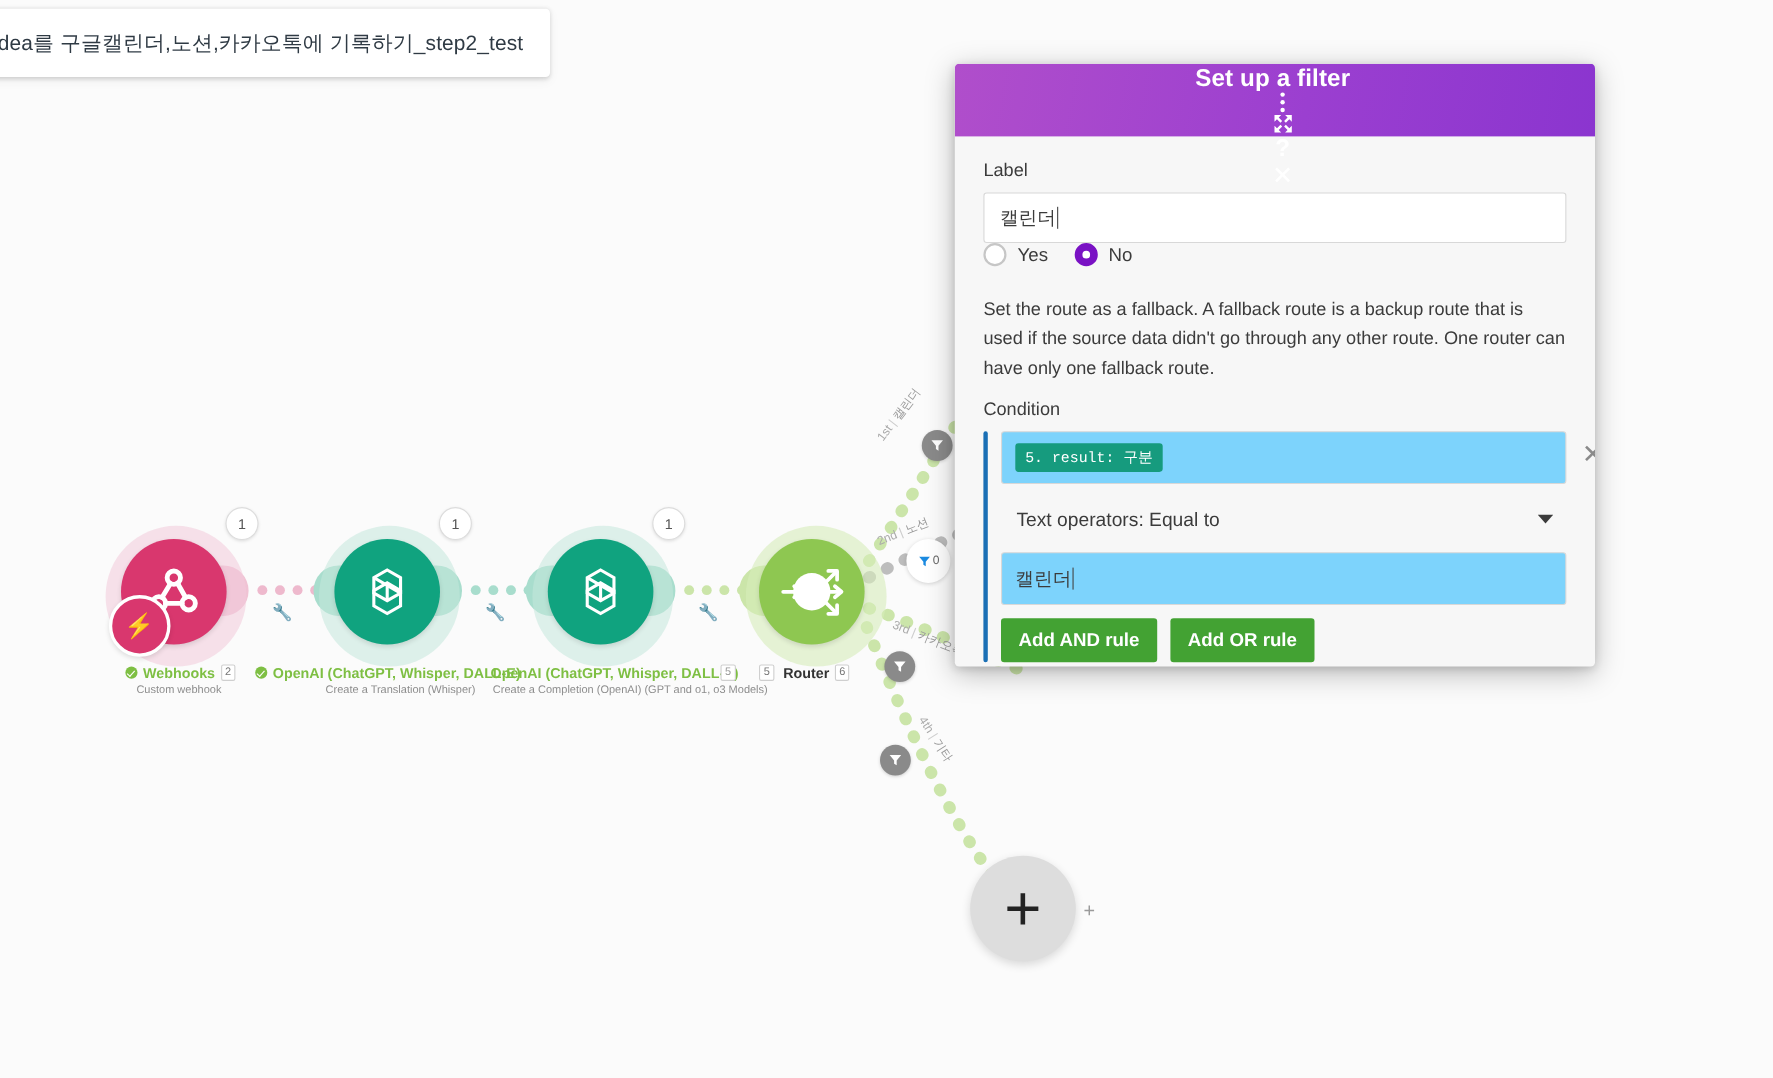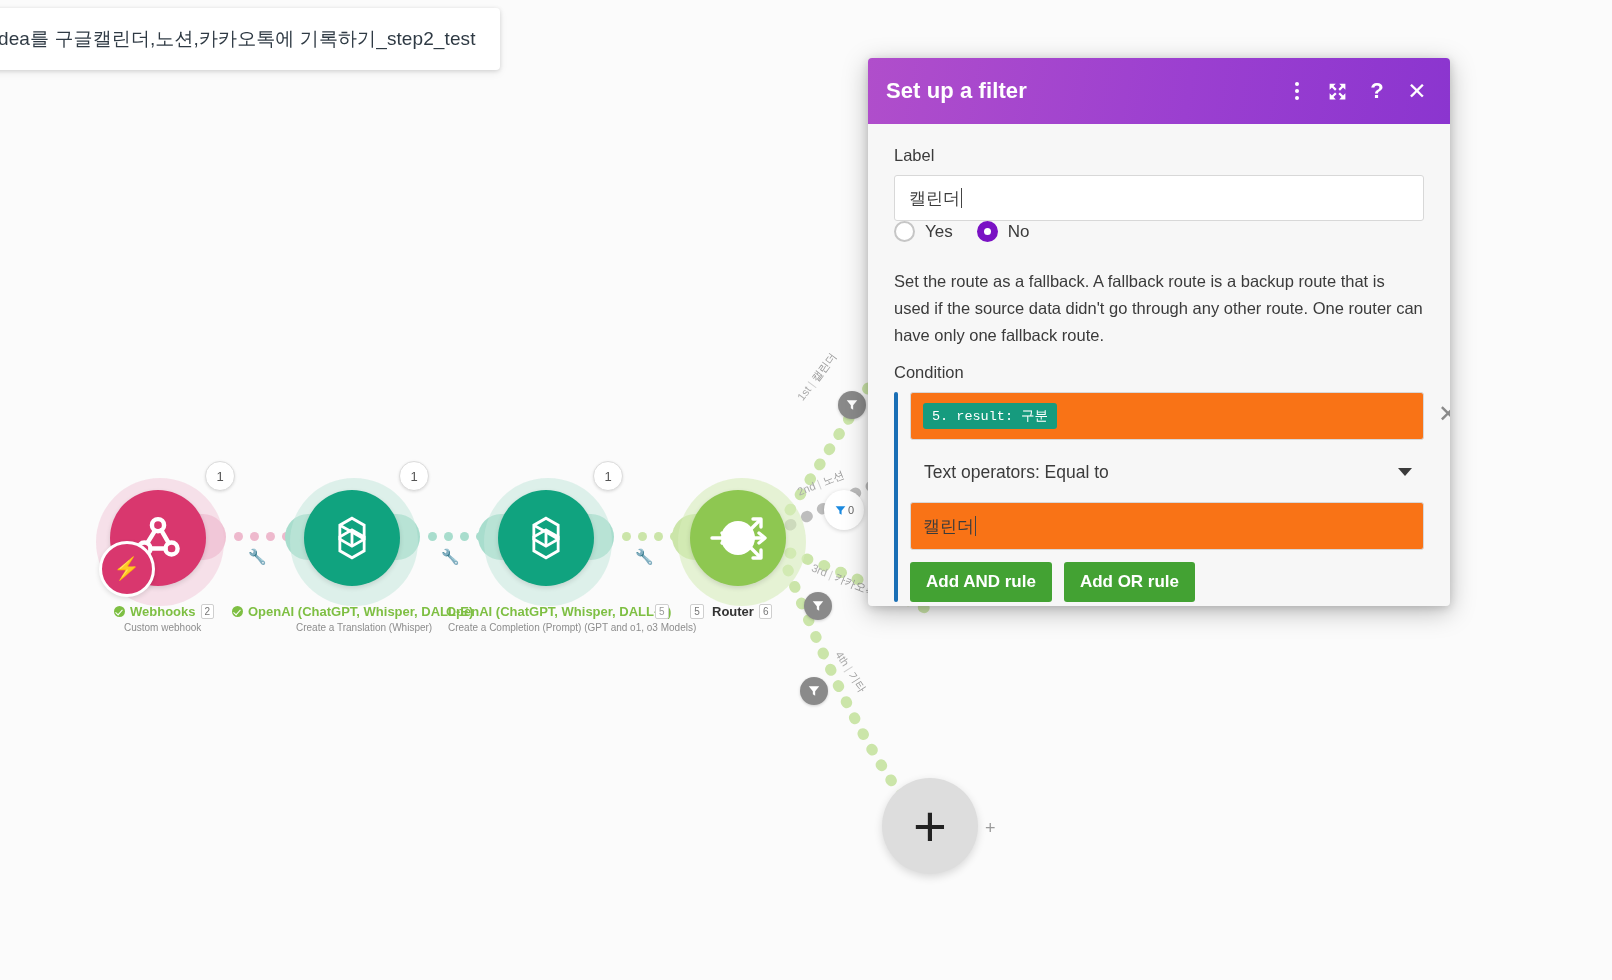--- a/index.html
+++ b/index.html
@@ -168,20 +168,21 @@
     border-radius: 4px;
     box-shadow: 0 6px 26px rgba(0,0,0,.26), 0 2px 8px rgba(0,0,0,.14);
     overflow: hidden;
   }
   #dlg-header {
     height: 66px;
     background: linear-gradient(100deg, #b04ecb 0%, #9b3fd0 55%, #8b35cf 100%);
     display: flex; align-items: center;
     padding: 0 22px 0 18px;
     box-sizing: border-box;
+    flex-direction: column;
   }
   #dlg-title {
     color: #fff; font-size: 22px; font-weight: bold;
     flex: 1; letter-spacing: .1px;
   }
   .hdr-icon {
     color: #fff; margin-left: 18px;
     display:flex; align-items:center; justify-content:center;
     width: 22px; height: 24px;
   }
@@ -232,21 +233,21 @@
   #cond-label { font-size: 16.5px; color:#3b3b3b; margin-bottom: 10px; }
 
   #cond-group {
     display:flex; gap: 12px;
     position: relative;
   }
   #cond-bar { width: 4px; background: #1a6fb5; border-radius: 2px; flex:none; }
   #cond-inner { flex: 1; }
 
   .cond-field {
-    background:#f97316; border:1px solid #d8d8d8; border-radius:3px;
+    background:#7dd3fc; border:1px solid #d8d8d8; border-radius:3px;
     height: 46px; display:flex; align-items:center; padding: 0 12px;
     margin-bottom: 12px;
   }
   .token {
     background: #169b7e; color:#fff;
     font-family: "Liberation Mono", monospace;
     font-size: 13.5px;
     padding: 4px 9px; border-radius: 3px;
     white-space: nowrap;
   }
@@ -398,21 +399,21 @@
       <path d="M17.4 12.5 L12 9.4"></path>
     </svg>
   </div>
   <div class="badge-count" style="left:593px; top:461px;">
       <span>1</span>
     </div>
   <div class="mod-label" style="left:446px; top:604px;">
     <span>OpenAI (ChatGPT, Whisper, DALL-E)</span>
     <span class="mod-num" style="margin-left:14px;">5</span>
   </div>
-  <div class="mod-sub" style="left:448px; top:622px;">Create a Completion (Prompt) (GPT and o1, o3 Models)</div>
+  <div class="mod-sub" style="left:448px; top:622px;">Create a Completion (OpenAI) (GPT and o1, o3 Models)</div>
 
   <div class="halo" style="left:678px; top:478px; width:128px; height:128px; background:#d7ecbb; opacity:.6;"></div>
   <div class="module mod-router" style="left:690px; top:490px;">
     <div style="width:34px;height:34px;border-radius:50%;background:#fff;"></div>
     <svg width="96" height="96" viewBox="0 0 96 96" style="position:absolute; left:0; top:0;" fill="none" stroke="#fff" stroke-width="3.4" stroke-linecap="round" stroke-linejoin="round">
       <path d="M22 48 L36 48"></path>
         <path d="M32 43 L37 48 L32 53"></path>
       <path d="M60 40 L70 30"></path>
         <path d="M63 29 L71 29 L71 37"></path>
       <path d="M62 48 L74 48"></path>

